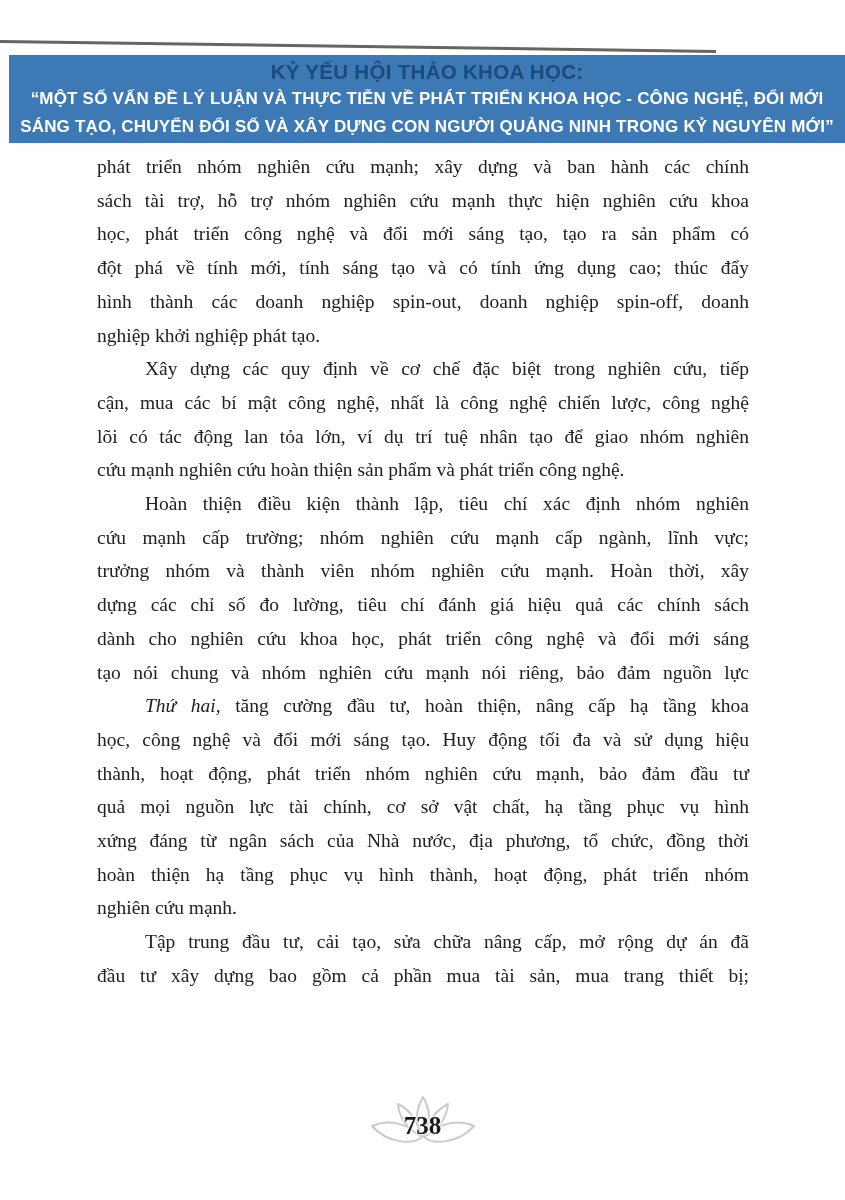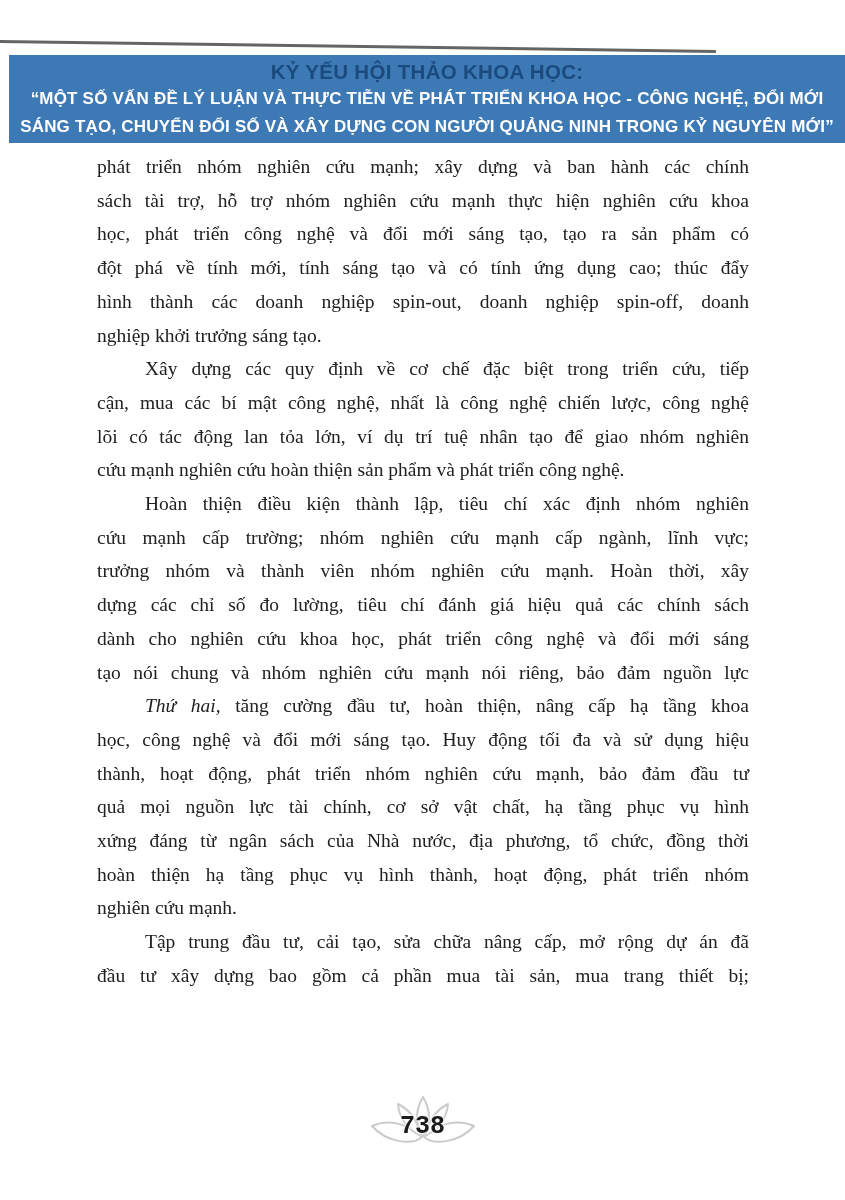--- a/index.html
+++ b/index.html
@@ -44,21 +44,21 @@
   .line.indent{ padding-left:48px; }
   .footer{
     position:absolute; left:0; right:0; top:1096px; height:60px;
   }
   .lotus{
     position:absolute; left:50%; transform:translateX(-50%); top:0;
     color:var(--lotus_outline);
   }
   .pageno{
     position:absolute; left:50%; transform:translateX(-50%); top:16px;
-    font-family:Liberation Mono, monospace;
+    font-family:Liberation Serif, serif;
     font-weight:700; font-size:25px; color:var(--page_number);
     text-shadow:0 0 3px #fff,0 0 3px #fff,0 0 3px #fff;
   }
 </style>
 </head>
 <body>
 
 <div class="page">
 
   <div class="artifact"></div>
@@ -68,22 +68,22 @@
     <div class="subtitle">“MỘT SỐ VẤN ĐỀ LÝ LUẬN VÀ THỰC TIỄN VỀ PHÁT TRIỂN KHOA HỌC - CÔNG NGHỆ, ĐỔI MỚI</div>
     <div class="subtitle">SÁNG TẠO, CHUYỂN ĐỔI SỐ VÀ XÂY DỰNG CON NGƯỜI QUẢNG NINH TRONG KỶ NGUYÊN MỚI”</div>
   </div>
 
   <div class="body-text">
       <div class="line jl">phát triển nhóm nghiên cứu mạnh; xây dựng và ban hành các chính</div>
       <div class="line jl">sách tài trợ, hỗ trợ nhóm nghiên cứu mạnh thực hiện nghiên cứu khoa</div>
       <div class="line jl">học, phát triển công nghệ và đổi mới sáng tạo, tạo ra sản phẩm có</div>
       <div class="line jl">đột phá về tính mới, tính sáng tạo và có tính ứng dụng cao; thúc đẩy</div>
       <div class="line jl">hình thành các doanh nghiệp spin-out, doanh nghiệp spin-off, doanh</div>
-      <div class="line">nghiệp khởi trưởng sáng tạo.</div>
-      <div class="line indent jl">Xây dựng các quy định về cơ chế đặc biệt trong triển cứu, tiếp</div>
+      <div class="line">nghiệp khởi nghiệp phát tạo.</div>
+      <div class="line indent jl">Xây dựng các quy định về cơ chế đặc biệt trong nghiên cứu, tiếp</div>
       <div class="line jl">cận, mua các bí mật công nghệ, nhất là công nghệ chiến lược, công nghệ</div>
       <div class="line jl">lõi có tác động lan tỏa lớn, ví dụ trí tuệ nhân tạo để giao nhóm nghiên</div>
       <div class="line">cứu mạnh nghiên cứu hoàn thiện sản phẩm và phát triển công nghệ.</div>
       <div class="line indent jl">Hoàn thiện điều kiện thành lập, tiêu chí xác định nhóm nghiên</div>
       <div class="line jl">cứu mạnh cấp trường; nhóm nghiên cứu mạnh cấp ngành, lĩnh vực;</div>
       <div class="line jl">trưởng nhóm và thành viên nhóm nghiên cứu mạnh. Hoàn thời, xây</div>
       <div class="line jl">dựng các chỉ số đo lường, tiêu chí đánh giá hiệu quả các chính sách</div>
       <div class="line jl">dành cho nghiên cứu khoa học, phát triển công nghệ và đổi mới sáng</div>
       <div class="line jl">tạo nói chung và nhóm nghiên cứu mạnh nói riêng, bảo đảm nguồn lực</div>
       <div class="line indent jl"><i>Thứ hai,</i> tăng cường đầu tư, hoàn thiện, nâng cấp hạ tầng khoa</div>

